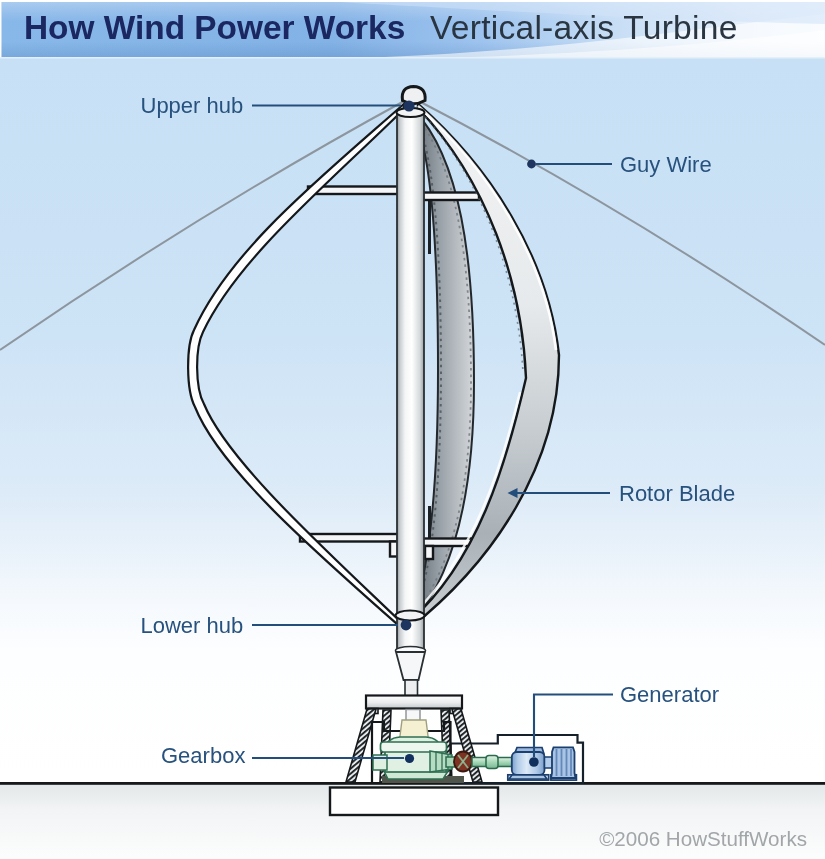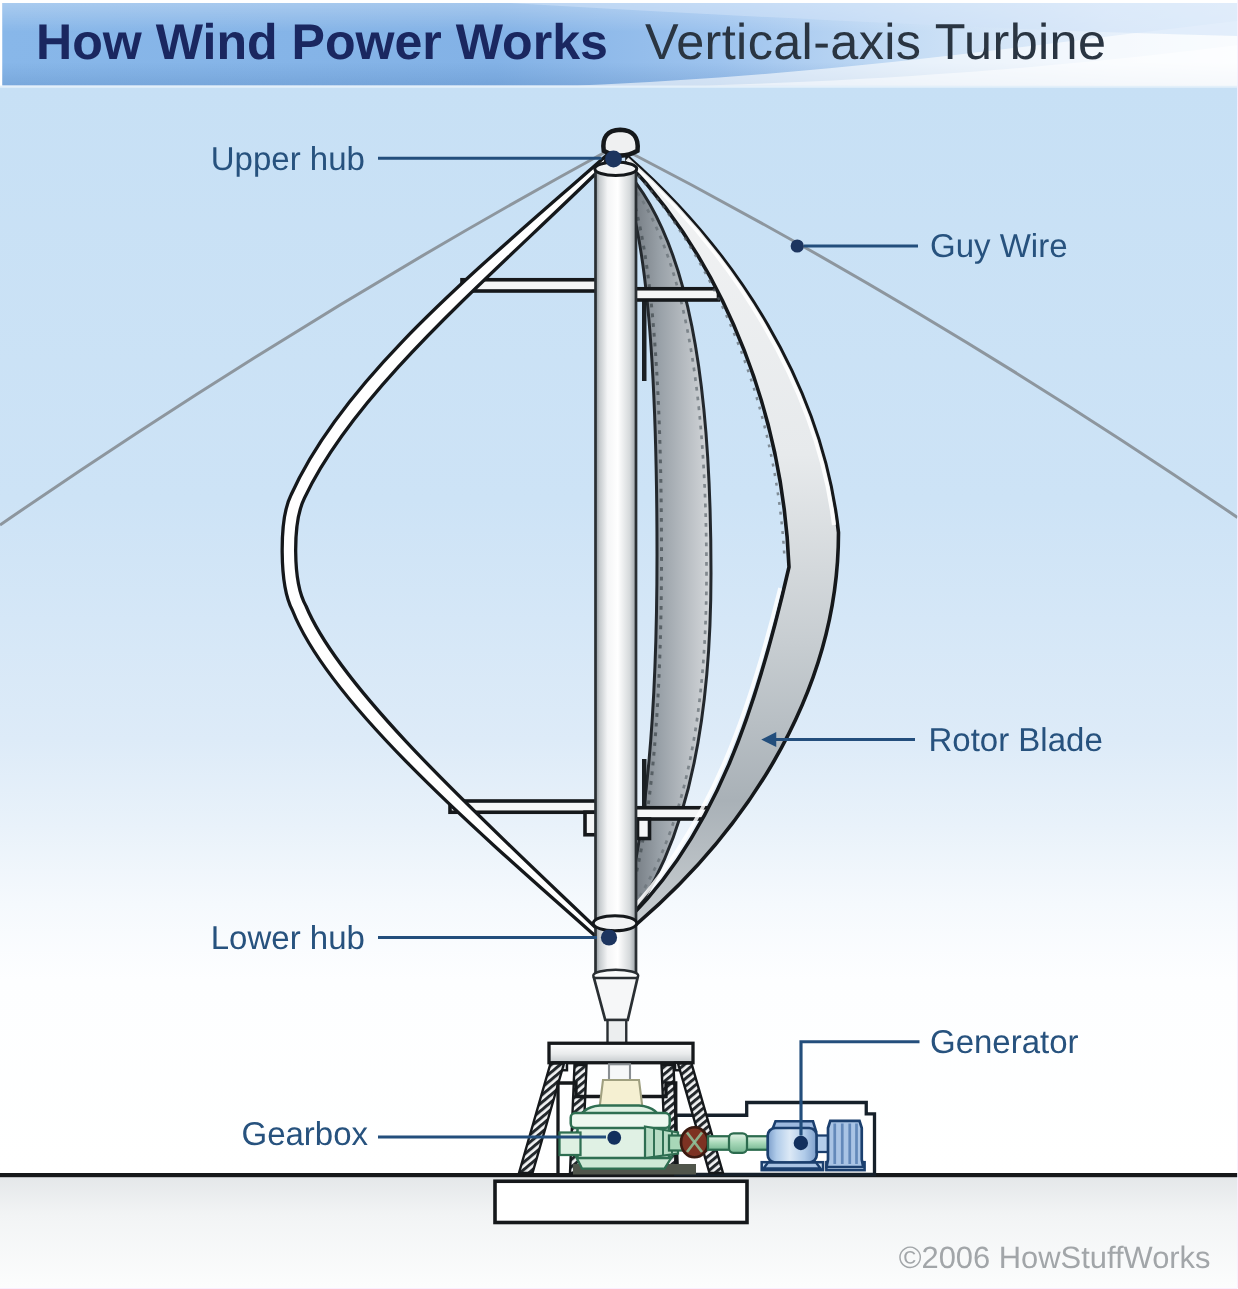--- a/index.html
+++ b/index.html
@@ -1,16 +1,16 @@
 <!DOCTYPE html>
 <html><head>
 <meta charset="utf-8">
 <style>
   html,body{margin:0;padding:0;background:#ffffff;}
-  #stage{position:relative;width:825px;height:859px;overflow:hidden;background:#f0abfc;
+  #stage{position:relative;width:825px;height:859px;overflow:hidden;background:#5eead4;
          font-family:"Liberation Sans", sans-serif;}
   svg{display:block;}
 </style>
 </head>
 <body>
 <div id="stage">
 <svg width="825" height="859" viewBox="0 0 825 859">
 <defs>
   <linearGradient id="hdr" x1="0" y1="0" x2="1" y2="0">
     <stop offset="0" stop-color="#88b7e9"></stop>

